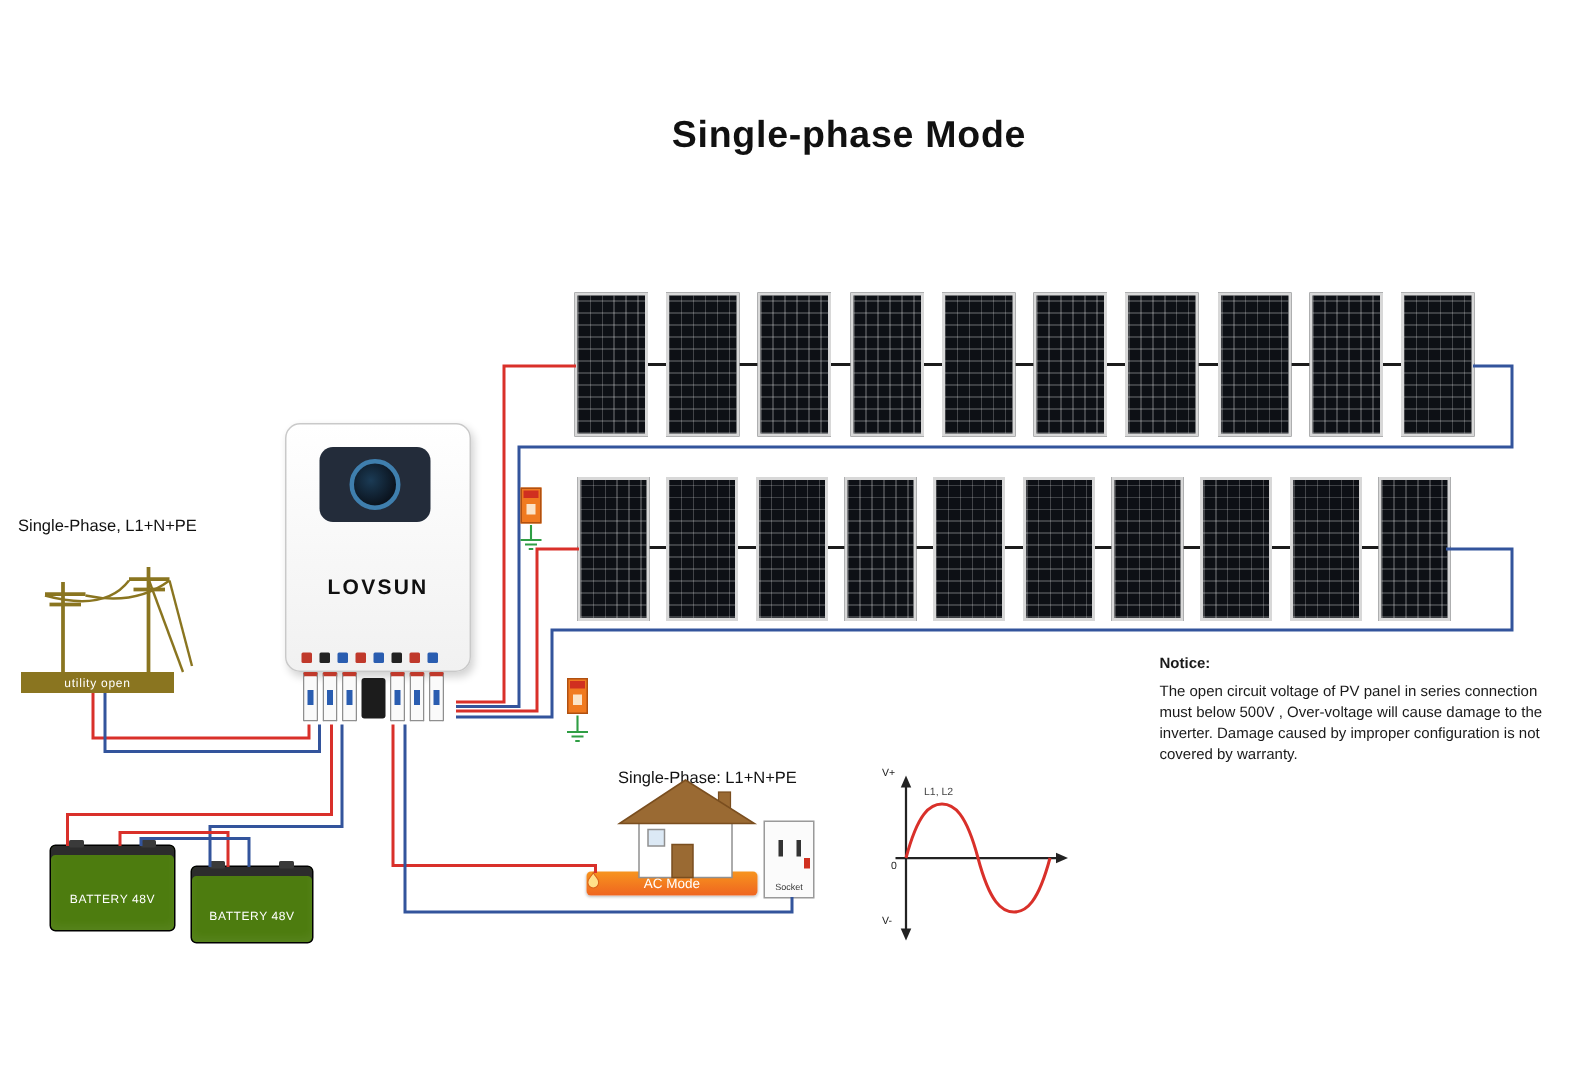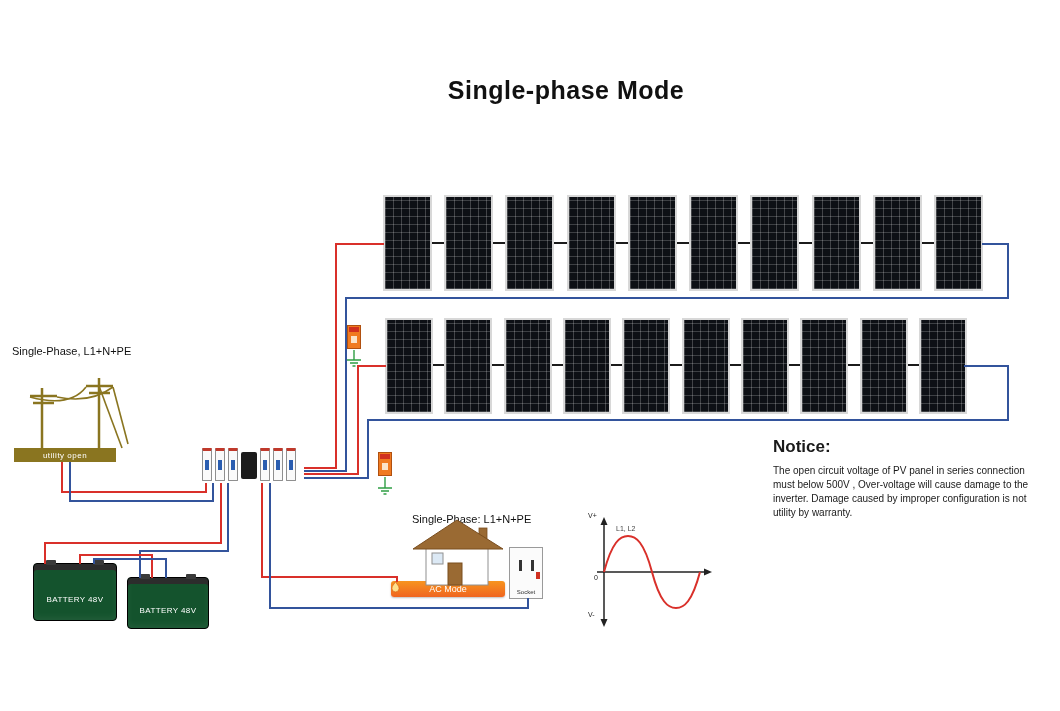--- a/index.html
+++ b/index.html
@@ -47,21 +47,21 @@
   .spd::before{content:"";position:absolute;left:1px;right:1px;top:1px;height:5px;background:#d03020;}
   .spd::after{content:"";position:absolute;left:3px;top:10px;width:6px;height:7px;background:#fbe3c8;}
   #spd-1{left:347px;top:325px;} #spd-2{left:378px;top:452px;}
 
   
   #grid-banner{left:14px;top:448px;width:102px;height:14px;background:var(--olive,#8a7520);color:#fff;
     font-size:8px;display:flex;align-items:center;justify-content:center;letter-spacing:.5px;}
   #grid-phase-label{left:12px;top:345px;font-size:11px;color:#111;}
 
   
-  .battery{background:#14532d;border:1px solid #000;border-radius:4px;color:#fff;box-sizing:border-box;
+  .battery{background:#4d7c0f;border:1px solid #000;border-radius:4px;color:#fff;box-sizing:border-box;
     box-shadow:inset 0 6px 0 #2c2c2c, inset 0 -3px 6px rgba(255,255,255,.06);}
   .battery .cap{position:absolute;top:-4px;width:10px;height:5px;background:#3a3a3a;border-radius:1px;}
   .battery .lbl{position:absolute;left:0;right:0;top:55%;text-align:center;font-size:8px;letter-spacing:.4px;}
   #battery-1{left:33px;top:563px;width:84px;height:58px;}
   #battery-2{left:127px;top:577px;width:82px;height:52px;}
 
   
   #house-phase-label{left:412px;top:513px;font-size:11px;color:#111;}
   #ac-load{left:391px;top:581px;width:114px;height:16px;border-radius:3px;background:linear-gradient(#f7941e,#ef6520);
     color:#fff;font-size:9px;display:flex;align-items:center;justify-content:center;gap:4px;box-shadow:0 1px 2px rgba(0,0,0,.25);}
@@ -71,21 +71,21 @@
   #socket .led{position:absolute;right:2px;top:24px;width:4px;height:7px;background:#d03020;}
   #socket .lbl{position:absolute;left:0;right:0;bottom:3px;text-align:center;font-size:6px;color:#333;}
 
   
   .wave-lbl{font-size:7px;color:#222;}
   #lbl-vplus{left:588px;top:512px;} #lbl-vminus{left:588px;top:611px;}
   #lbl-zero{left:594px;top:574px;} #lbl-phase{left:616px;top:525px;color:#444;}
 
   
   #notice{left:773px;top:437px;width:262px;color:#1a1a1a;}
-  #notice h4{margin:0 0 7px 0;font-size:17px;font-weight:bold;}
+  #notice h4{margin:0 0 7px 0;font-size:10px;font-weight:bold;}
   #notice p{margin:0;font-size:10px;line-height:1.4;}
 
   
   .wire{fill:none;stroke-width:2;stroke-linecap:square;stroke-linejoin:miter;}
   .wire.red{stroke:var(--wire-red,#d9302a);}
   .wire.blue{stroke:var(--wire-blue,#33549c);}
   .gnd{fill:none;stroke:var(--ground,#2f9e44);stroke-width:1.4;}
   .busline{stroke:#1b1b1b;stroke-width:2;}
   .pole{fill:none;stroke:var(--olive,#8a7520);stroke-width:2.5;}
   .polewire{fill:none;stroke:var(--olive,#8a7520);stroke-width:1.6;}
@@ -136,20 +136,36 @@
       <div class="panel"></div>
       <div class="panel"></div>
       <div class="panel"></div>
       <div class="panel"></div>
       <div class="panel"></div>
       <div class="panel"></div>
       <div class="panel"></div>
       <div class="panel"></div>
     </div>
 
+  <div id="inverter" class="abs layer">
+    <div id="inv-screen">
+      <div id="inv-lens"></div>
+    </div>
+    <div id="inv-logo">LOVSUN</div>
+    <div id="inv-terms">
+      <div class="t t-red"></div>
+      <div class="t t-blk"></div>
+      <div class="t t-blue"></div>
+      <div class="t t-red"></div>
+      <div class="t t-blue"></div>
+      <div class="t t-blk"></div>
+      <div class="t t-red"></div>
+      <div class="t t-blue"></div>
+    </div>
+  </div>
 
   <div id="grid-phase-label" class="abs layer">Single-Phase, L1+N+PE</div>
   <div id="grid-banner" class="abs layer">utility open</div>
 
   <div id="battery-1" class="abs layer battery">
     <div class="cap" style="left:12px;"></div>
     <div class="cap" style="right:12px;"></div>
     <div class="lbl">BATTERY 48V</div>
   </div>
   <div id="battery-2" class="abs layer battery">
@@ -174,21 +190,21 @@
     <div class="lbl">Socket</div>
   </div>
 
   <div id="lbl-vplus" class="abs layer wave-lbl">V+</div>
   <div id="lbl-vminus" class="abs layer wave-lbl">V-</div>
   <div id="lbl-zero" class="abs layer wave-lbl">0</div>
   <div id="lbl-phase" class="abs layer wave-lbl">L1, L2</div>
 
   <div id="notice" class="abs layer">
     <h4>Notice:</h4>
-    <p>The open circuit voltage of PV panel in series connection must below 500V , Over-voltage will cause damage to the inverter. Damage caused by improper configuration is not utility by warranty.</p>
+    <p>The open circuit voltage of PV panel in series connection must below 500V , Over-voltage will cause damage to the inverter. Damage caused by improper configuration is not covered by warranty.</p>
   </div>
 
   <svg id="svg-front" width="1060" height="711">
 
     <g>
       <rect x="426" y="547" width="62" height="38" fill="#ffffff" stroke="#909090"></rect>
       <rect x="479" y="528" width="8" height="16" fill="#9a6a33" stroke="#7a4e1f" stroke-width="0.8"></rect>
       <path d="M413,549 L457,520 L503,549 Z" fill="#9a6a33" stroke="#7a4e1f"></path>
       <rect x="448" y="563" width="14" height="22" fill="#9a6a33" stroke="#7a4e1f"></rect>
       <rect x="432" y="553" width="11" height="11" fill="#dce9f5" stroke="#909090"></rect>

